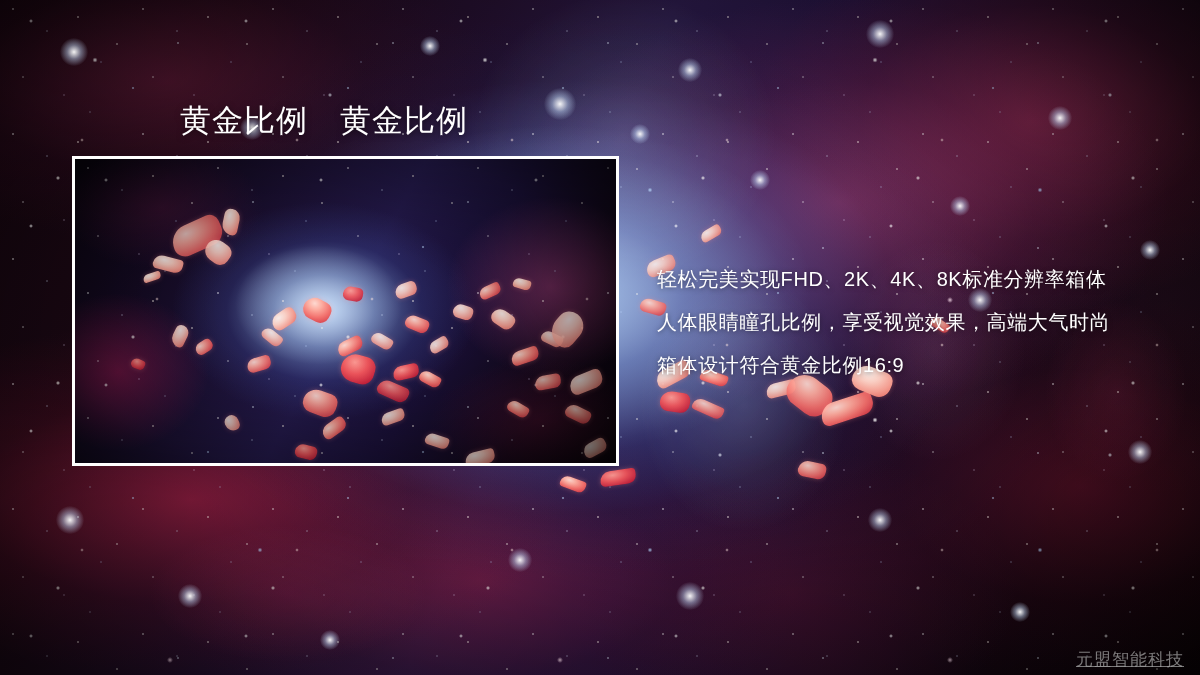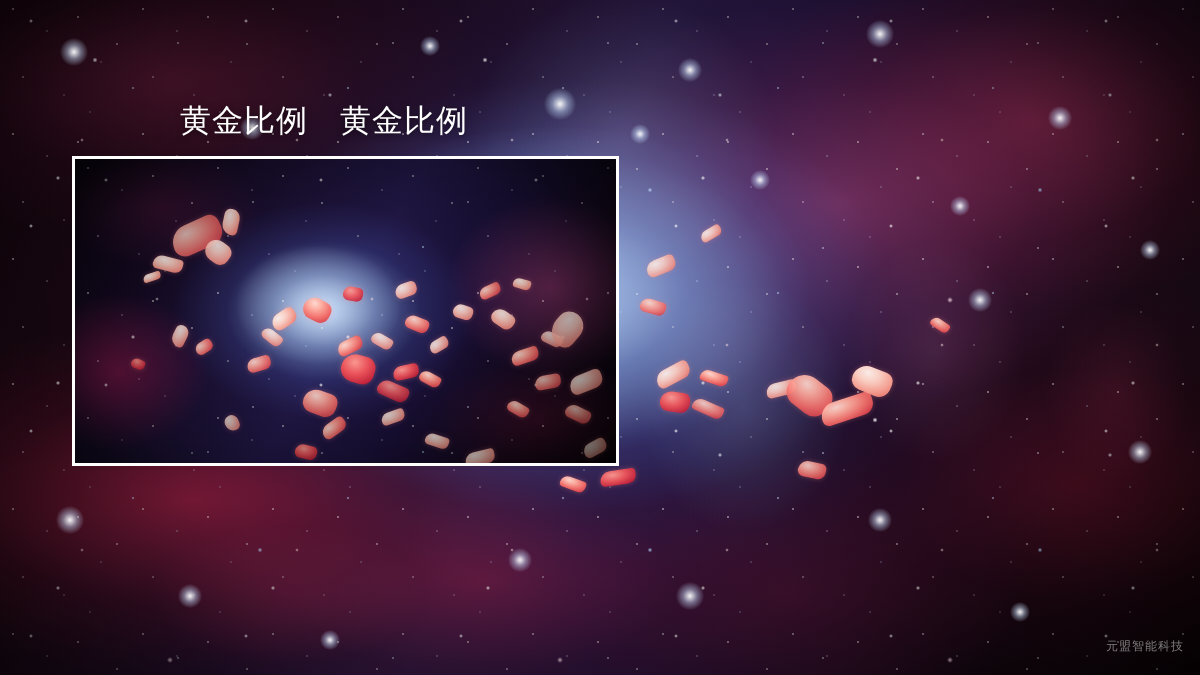--- a/index.html
+++ b/index.html
@@ -172,25 +172,26 @@
     font-size: 20px;
     line-height: 43px;
     letter-spacing: 0.6px;
     white-space: pre;
     text-shadow: 0 1px 5px rgba(0,0,0,0.5);
   }
 
   #watermark {
     position: absolute;
     right: 16px;
-    bottom: 20px;
+    bottom: 4px;
     color: rgba(168,168,168,0.72);
-    font-size: 12px;
+    font-size: 17px;
     letter-spacing: 1px;
     white-space: pre;
+    text-decoration: underline;
   }
 </style>
 </head>
 <body>
 
 <div id="slide">
 
   <div class="bg-layer bg-base"></div>
   <div class="bg-layer stars-a"></div>
   <div class="bg-layer stars-b"></div>
@@ -284,16 +285,21 @@
           <div class="petal pale" style="left: 508px; top: 282px; width: 24px; height: 14px; border-radius: 24px 12.6px 19.2px 15.4px; transform: rotate(-28deg); opacity: 0.944;"></div>
           <div class="petal pale" style="left: 438px; top: 120px; width: 18px; height: 10px; border-radius: 18px 9px 14.4px 11px; transform: rotate(16deg); opacity: 0.972;"></div>
           <div class="petal pale" style="left: 150px; top: 256px; width: 14px; height: 16px; border-radius: 14px 14.4px 11.2px 17.6px; transform: rotate(-22deg); opacity: 0.86;"></div>
         </div>
       <div class="panel-vignette"></div>
     </div>
   </div>
 
   <div id="slide-title">黄金比例　黄金比例</div>
 
+  <div id="body-text">
+    <div class="body-line">轻松完美实现FHD、2K、4K、8K标准分辨率箱体</div>
+    <div class="body-line">人体眼睛瞳孔比例，享受视觉效果，高端大气时尚</div>
+    <div class="body-line">箱体设计符合黄金比例16:9</div>
+  </div>
 
   <div id="watermark">元盟智能科技</div>
 
 </div>
 
 </body></html>

